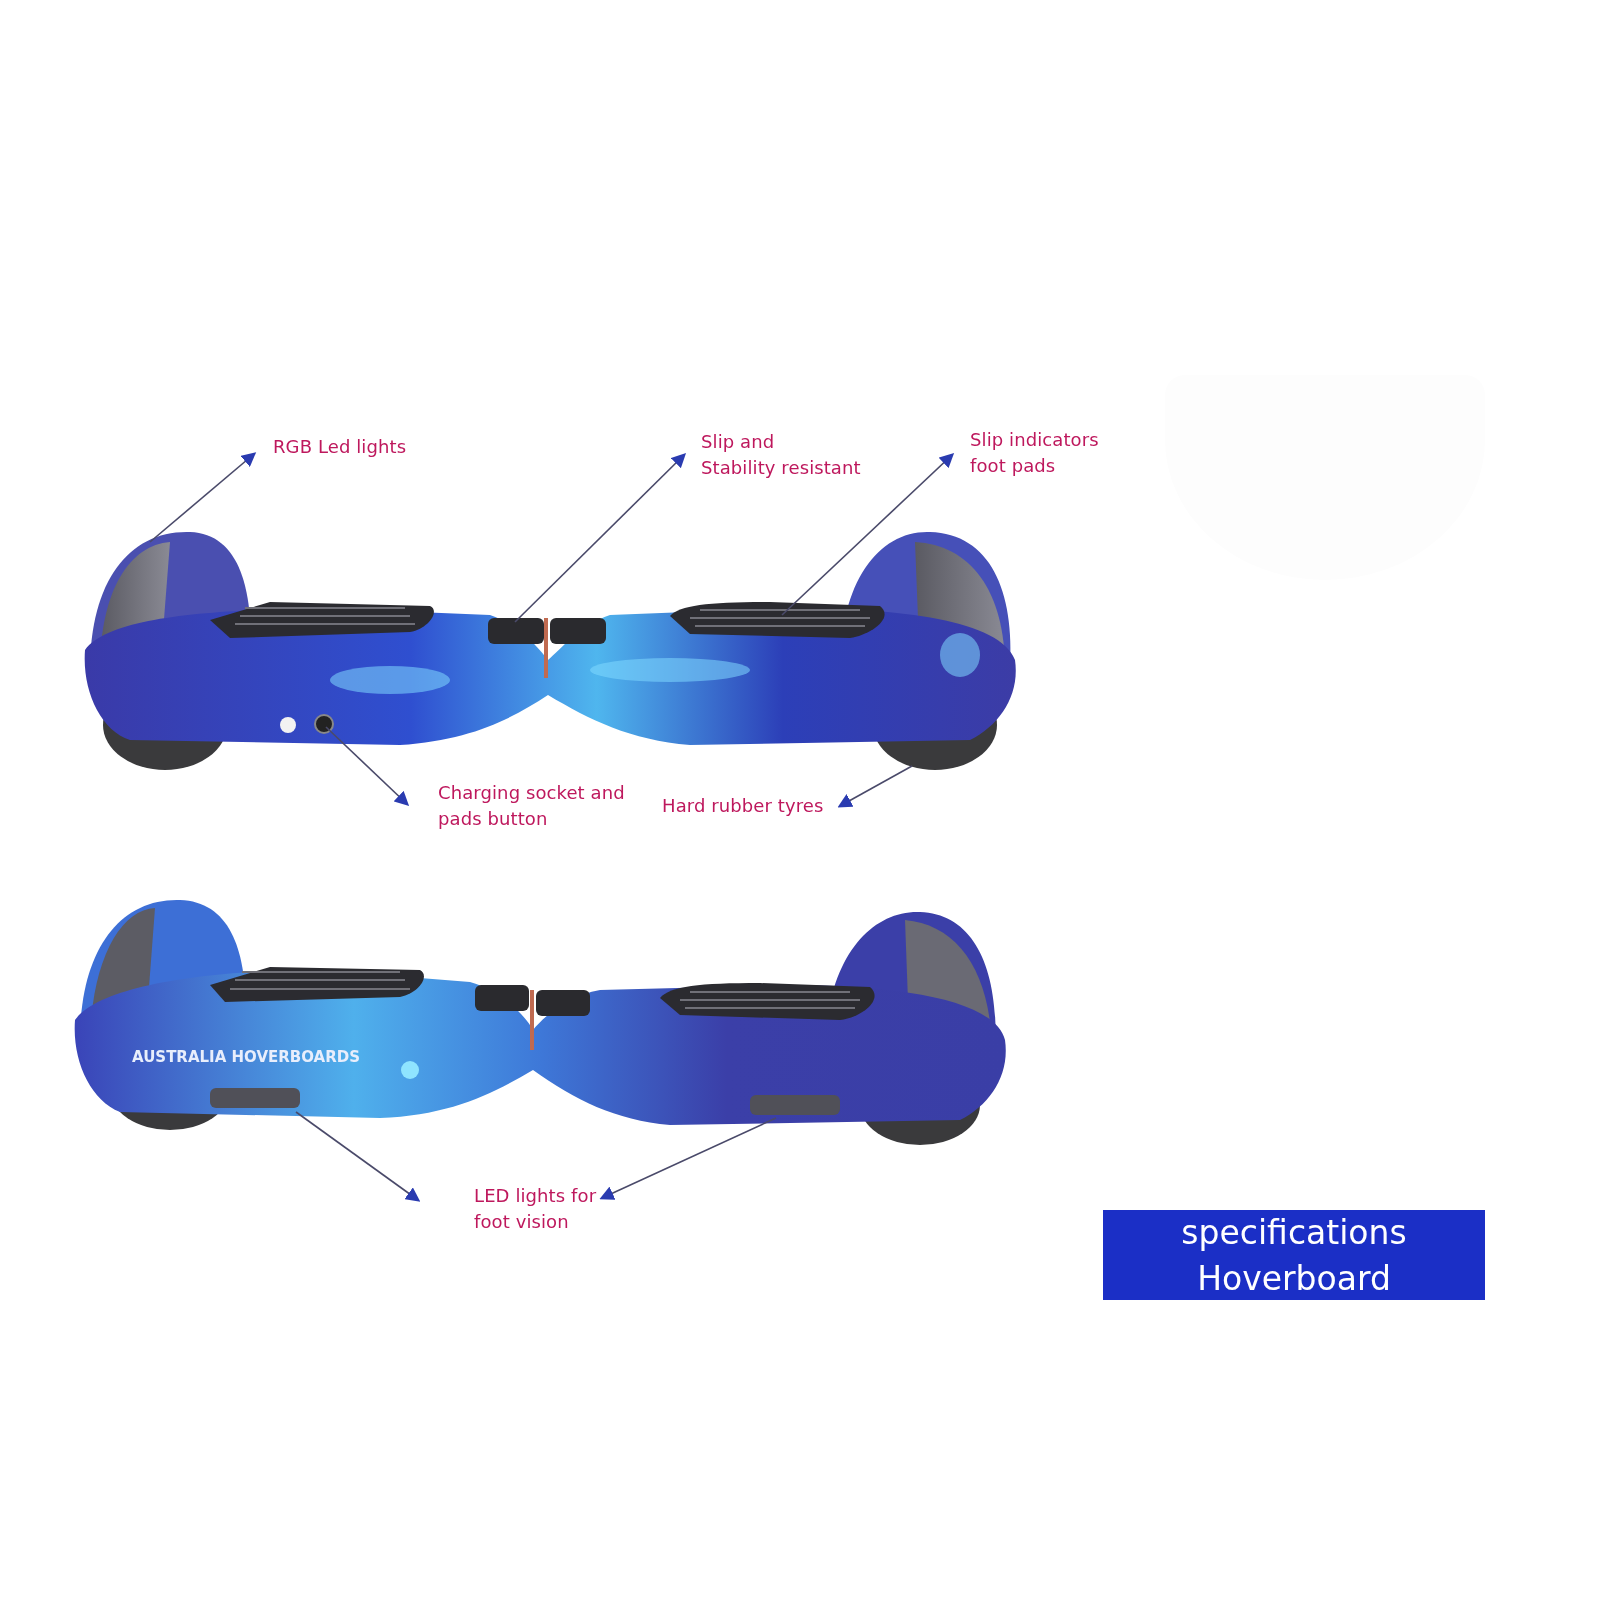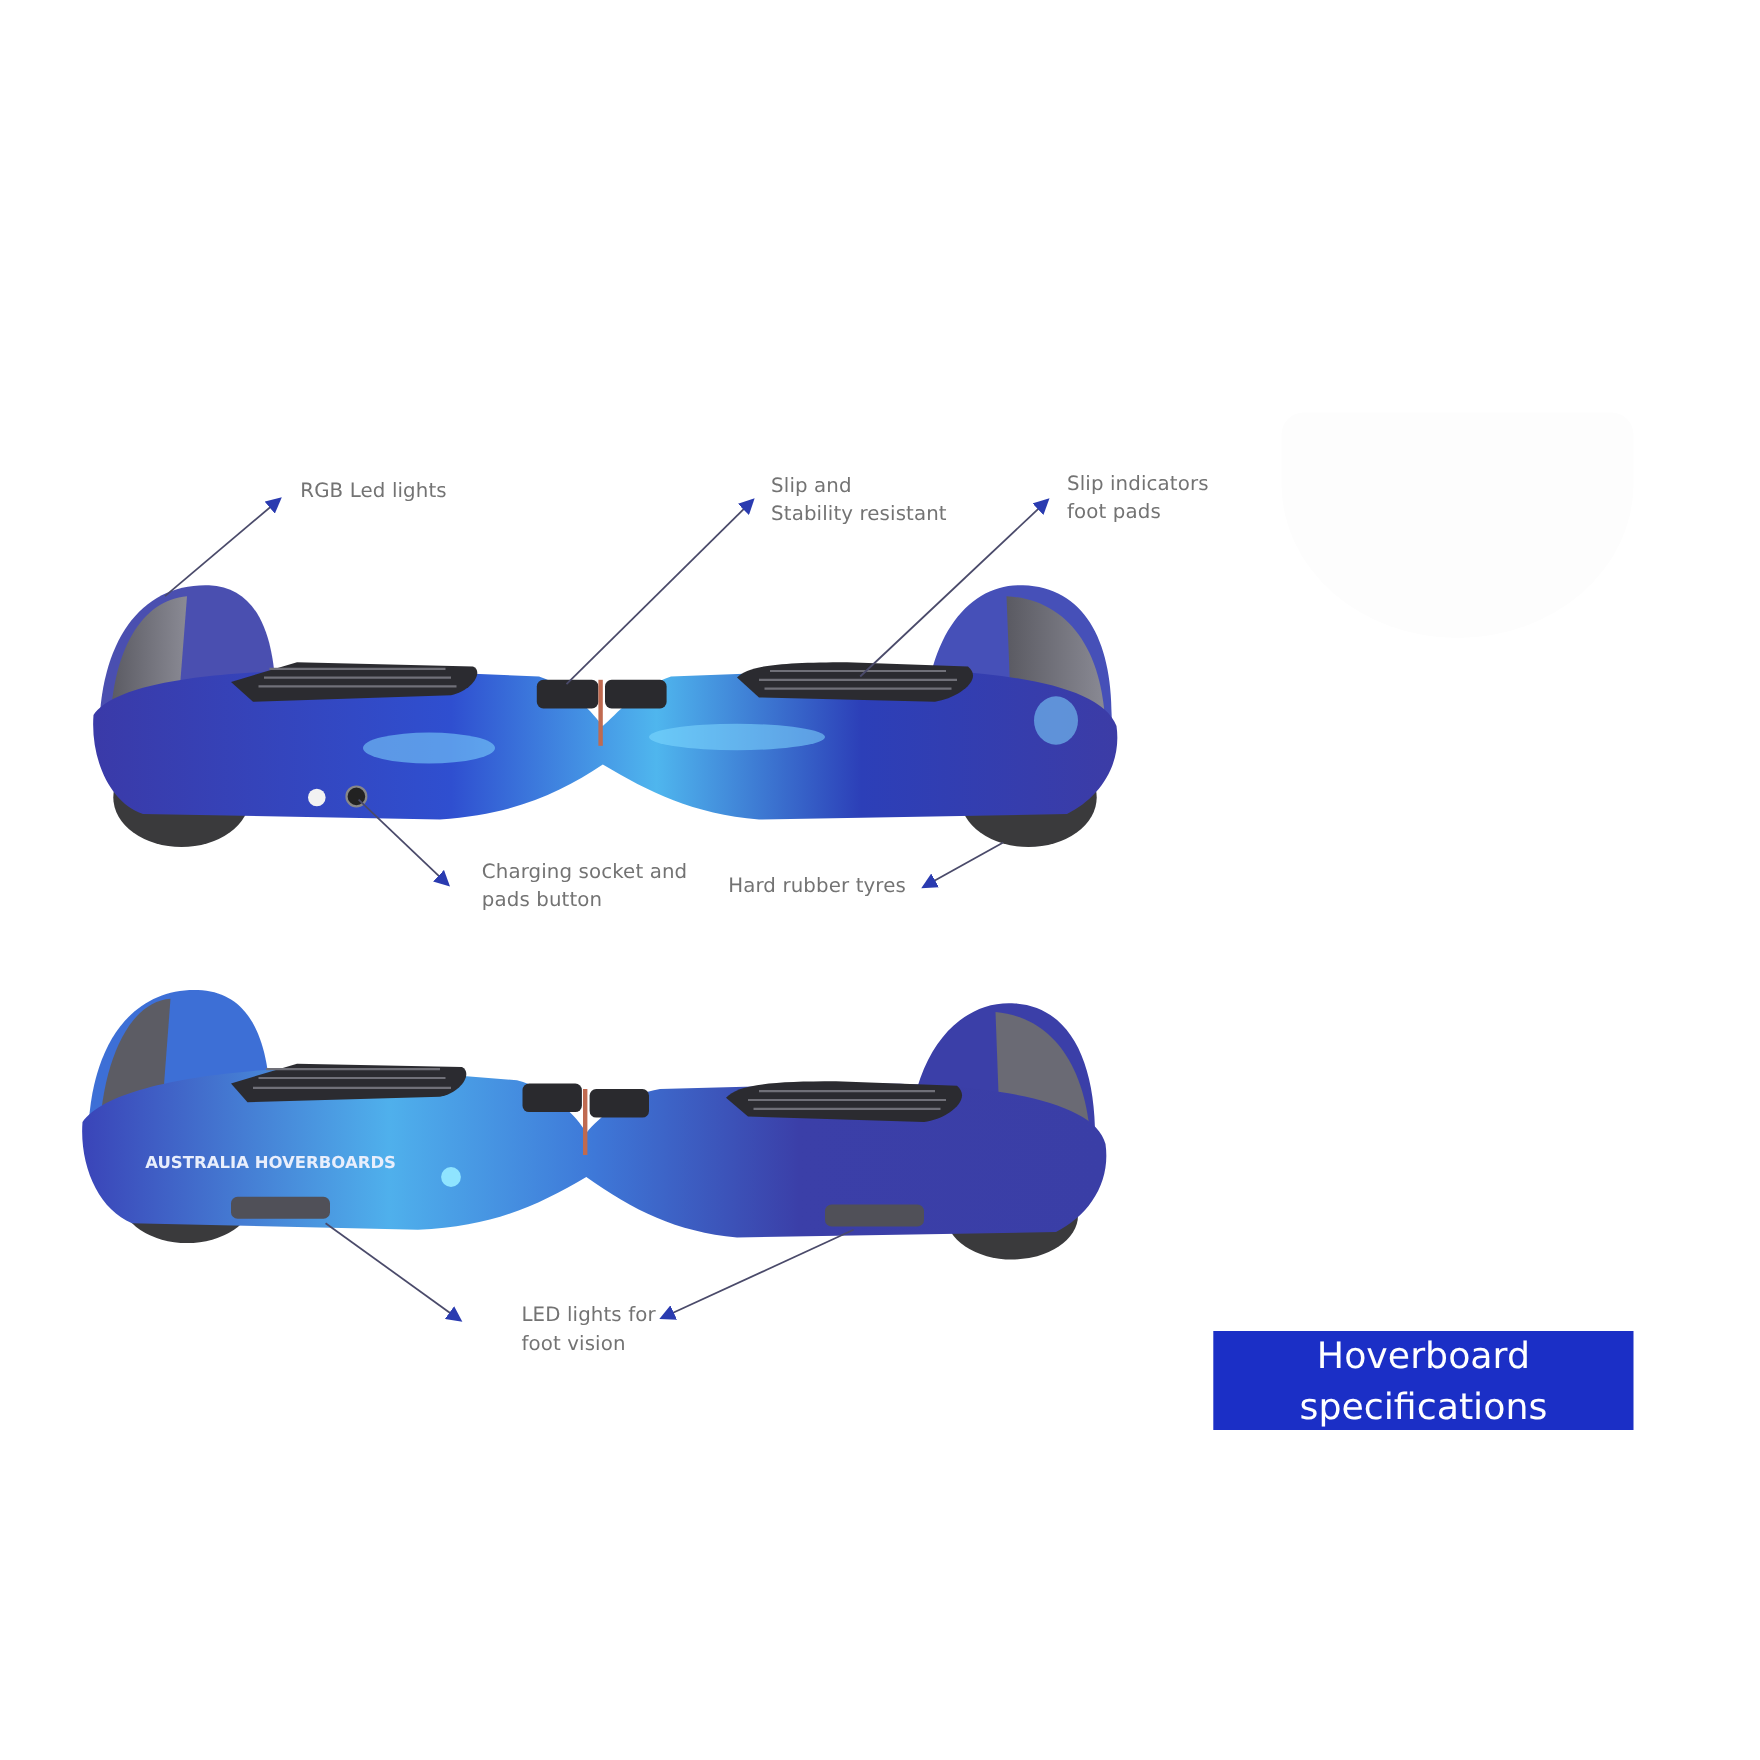--- a/index.html
+++ b/index.html
@@ -3,21 +3,21 @@
   <meta charset="utf-8">
   <style>
     html, body { margin: 0; padding: 0; background: #ffffff; }
     body { width: 1600px; height: 1600px; position: relative; overflow: hidden; font-family: "Liberation Sans", sans-serif; }
     .canvas { position: absolute; left: 0; top: 0; width: 1600px; height: 1600px; }
     .label {
       position: absolute;
       font-family: "DejaVu Sans", sans-serif;
       font-size: 18px;
       line-height: 26px;
-      color: #737373;
+      color: #be185d;
       white-space: nowrap;
       letter-spacing: 0.1px;
     }
     .label span { display: block; }
     .banner {
       position: absolute;
       left: 1103px; top: 1210px; width: 382px; height: 90px;
       background: #1b2fc6;
       color: #ffffff;
       text-align: center;
@@ -173,17 +173,17 @@
   <div class="label" style="left:662px;top:793px">
     <span>Hard rubber tyres</span>
   </div>
 
   <div class="label" style="left:474px;top:1183px">
     <span>LED lights for</span>
     <span>foot vision</span>
   </div>
 
   <div class="banner">
+    <span>specifications</span>
     <span>Hoverboard</span>
-    <span>specifications</span>
   </div>
 
 </div>
 
 </body></html>

